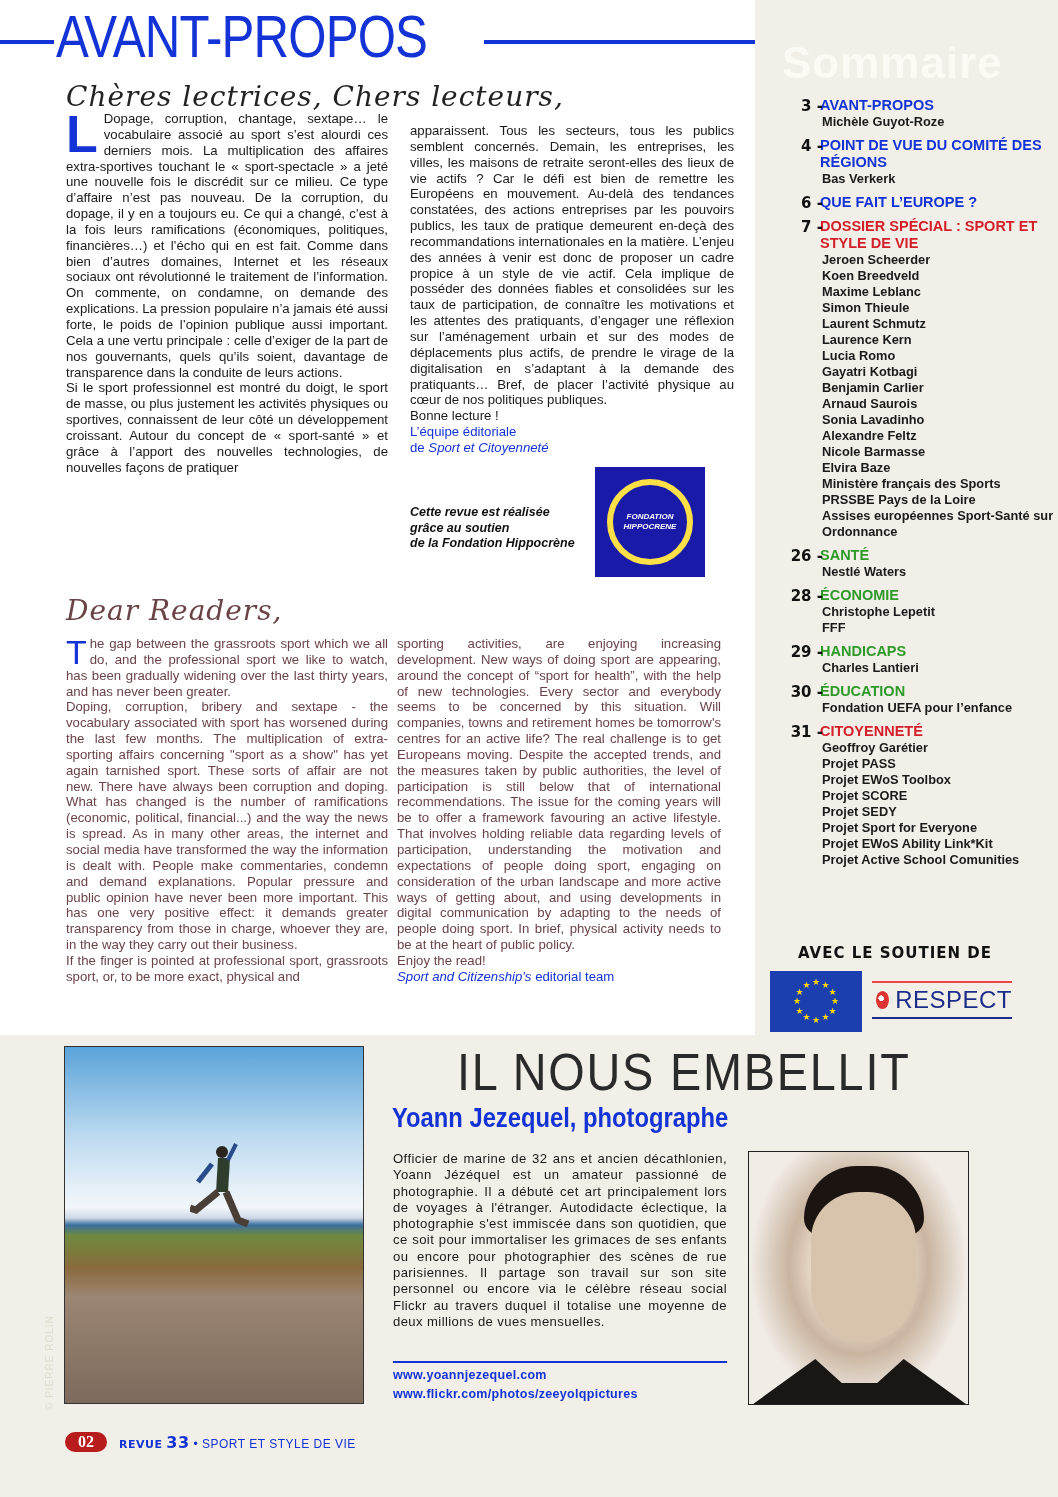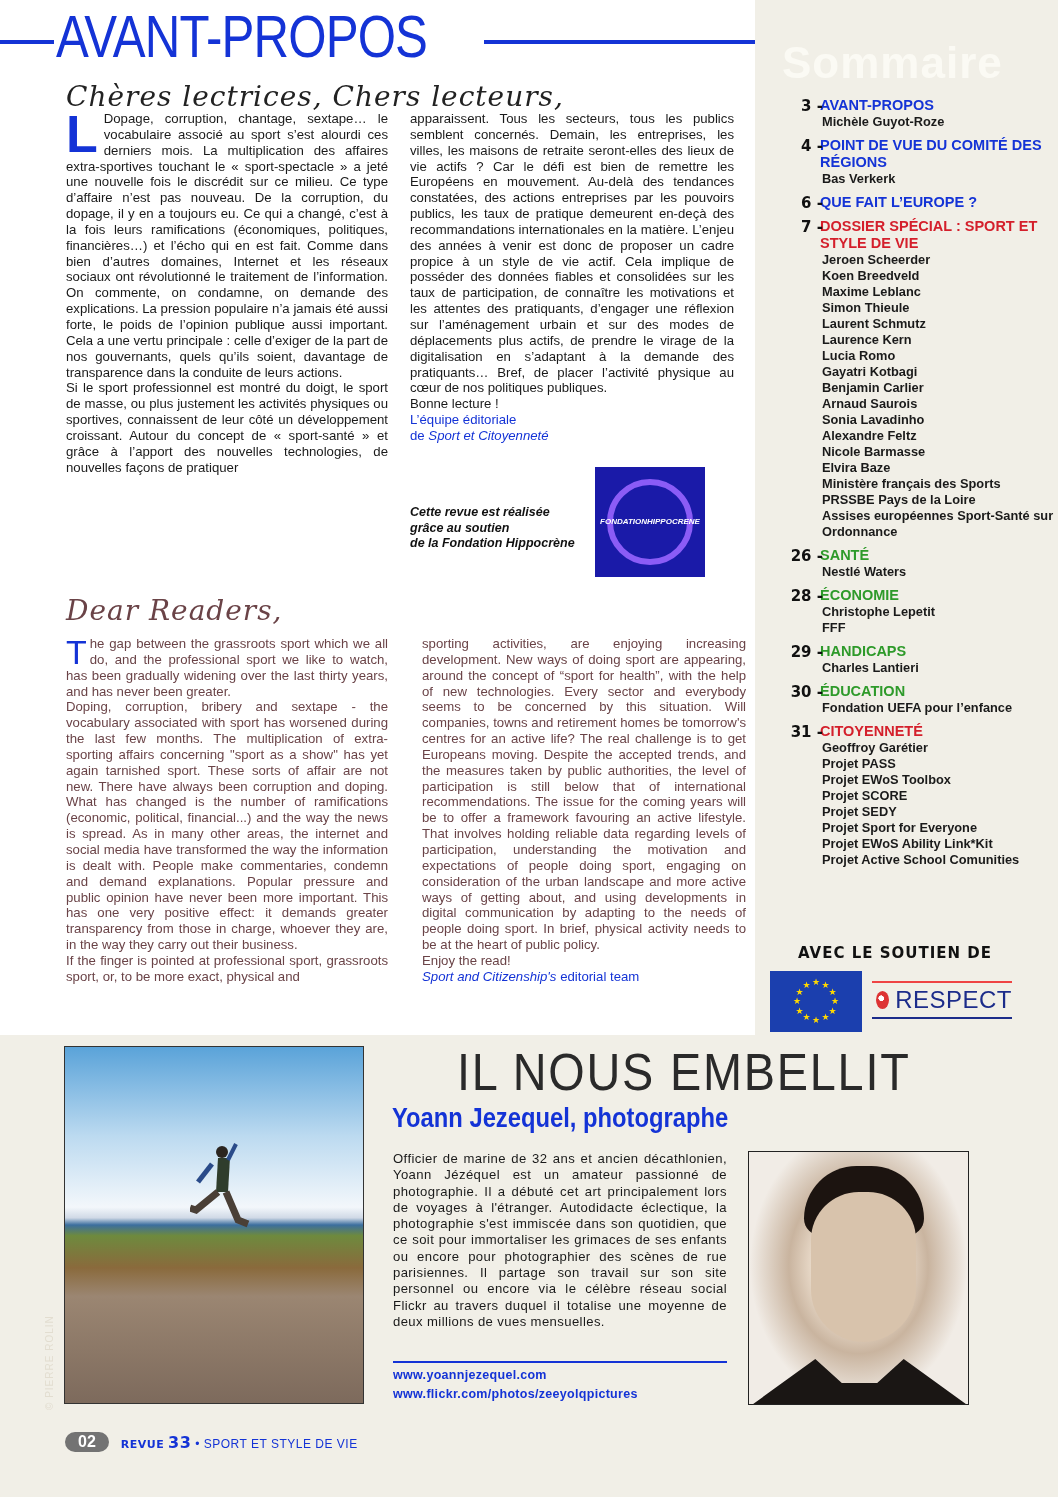--- a/index.html
+++ b/index.html
@@ -13,31 +13,31 @@
   .hdr-line-left{position:absolute;left:0;top:40px;width:54px;height:4px;background:#1433d6}
   .hdr-title{position:absolute;left:56px;top:2px;font-family:"Liberation Sans Narrow","Liberation Sans",sans-serif;font-size:60px;color:#1433d6;letter-spacing:-1px;transform:scaleX(0.82);transform-origin:left top;white-space:nowrap;line-height:70px}
   .hdr-line-right{position:absolute;left:484px;top:40px;width:271px;height:4px;background:#1433d6}
   .salutation{position:absolute;font-family:"DejaVu Serif",serif;font-style:italic;font-size:28px;color:#222;letter-spacing:1px;white-space:nowrap}
   .sal-fr{left:66px;top:80px}
   .sal-en{left:66px;top:594px;color:#6a4347}
 
   .col{position:absolute;font-size:13.2px;line-height:15.85px;color:#1a1a1a;text-align:justify}
   .col p{margin:0}
   .col-fr-1{left:66px;top:111px;width:322px}
-  .col-fr-2{left:410px;top:111px;width:324px}
+  .col-fr-2{left:410px;top:123px;width:324px}
   .col-en-1{left:66px;top:636px;width:322px;color:#6a4347}
-  .col-en-2{left:422px;top:636px;width:324px;color:#6a4347}
+  .col-en-2{left:397px;top:636px;width:324px;color:#6a4347}
   .dropcap{float:left;font-size:52px;line-height:42px;color:#1433d6;font-weight:bold;margin:2px 6px 0 0;font-family:"Liberation Sans",sans-serif}
   .dropcap-en{font-size:34px;line-height:28px;margin:2px 3px 0 0;font-weight:normal}
   .blue{color:#1433d6}
   .it{font-style:italic}
   .closing{margin-top:16px}
   .support-note{position:absolute;left:410px;top:505px;font-size:12.5px;font-weight:bold;font-style:italic;line-height:15.5px;color:#111}
   .fondation-logo{position:absolute;left:595px;top:467px;width:110px;height:110px;background:#1a1aa8;display:flex;align-items:center;justify-content:center}
-  .fondation-ring{width:86px;height:86px;border-radius:50%;border:6px solid #8b5cf6;display:flex;flex-direction:row;align-items:center;justify-content:center;color:#fff;font-size:8px;font-weight:bold;font-style:italic;text-align:center;line-height:10px}
+  .fondation-ring{width:86px;height:86px;border-radius:50%;border:6px solid #fde047;display:flex;flex-direction:column;align-items:center;justify-content:center;color:#fff;font-size:8px;font-weight:bold;font-style:italic;text-align:center;line-height:10px}
 
   
   .som-title{position:absolute;left:782px;top:38px;font-size:44px;font-weight:bold;color:#fbfaf4;letter-spacing:1px}
   .toc{position:absolute;left:760px;top:97px;width:295px}
   .toc-entry{position:relative;margin-bottom:7px}
   .toc-num{position:absolute;right:232px;top:0;font-weight:900;font-size:15px;color:#111;white-space:nowrap;line-height:18px;font-family:"DejaVu Sans",sans-serif}
   .toc-head{margin-left:60px;font-size:14.5px;font-weight:bold;line-height:17px}
   .toc-sub{margin-left:62px;font-size:12.8px;font-weight:bold;color:#1a1a1a;line-height:16px}
   .c-blue{color:#1433d6}
   .c-red{color:#d41f2b}
@@ -56,21 +56,21 @@
   .embellit-title{position:absolute;left:457px;top:1042px;font-size:52px;color:#2a2a2a;letter-spacing:2px;white-space:nowrap;font-family:"Liberation Sans",sans-serif;transform:scaleX(0.9);transform-origin:left top}
   .embellit-sub{position:absolute;left:392px;top:1103px;font-size:27px;font-weight:bold;color:#1433d6;white-space:nowrap;transform:scaleX(0.88);transform-origin:left top}
   .bio{position:absolute;left:393px;top:1151px;width:334px;font-size:13.1px;line-height:16.3px;color:#1a1a1a;text-align:justify;letter-spacing:0.4px}
   .links-rule{position:absolute;left:393px;top:1361px;width:334px;height:2px;background:#1433d6}
   .links{position:absolute;left:393px;top:1366px;font-size:12.5px;font-weight:bold;color:#1433d6;line-height:19px;letter-spacing:0.3px}
   .portrait{position:absolute;left:748px;top:1151px;width:221px;height:254px;border:1px solid #222;background:radial-gradient(ellipse at 50% 45%,#e8d9c8 0 30%,#c9b49f 45%,#f1ece6 70%);overflow:hidden}
   .portrait-hair{position:absolute;left:55px;top:14px;width:120px;height:70px;border-radius:60px 60px 20px 20px;background:#1c1410}
   .portrait-face{position:absolute;left:62px;top:40px;width:105px;height:150px;border-radius:50px 50px 55px 55px;background:#d8c3ac}
   .portrait-jacket{position:absolute;left:0;top:195px;width:221px;height:60px;background:#1a1614;clip-path:polygon(0 100%,30% 20%,42% 60%,58% 60%,70% 20%,100% 100%)}
   .footer{position:absolute;left:65px;top:1432px;display:flex;align-items:center;gap:12px}
-  .page-pill{background:#737373;color:#fff;font-weight:900;font-size:16px;border-radius:12px;padding:1px 13px;font-family:Liberation Sans, sans-serif}
+  .page-pill{background:#b91c1c;color:#fff;font-weight:900;font-size:16px;border-radius:12px;padding:1px 13px;font-family:Liberation Serif, serif}
   .footer-text{color:#1433d6;font-size:12px;letter-spacing:0.5px}
   .footer-revue{font-weight:900;font-size:11px;font-family:"DejaVu Sans",sans-serif}
   .footer-num{font-weight:900;font-size:16px;font-family:"DejaVu Sans",sans-serif}
 </style>
 </head>
 <body>
 
 <div class="main-area"></div>
 <div class="sidebar"></div>
 <div class="bottom-area"></div>

